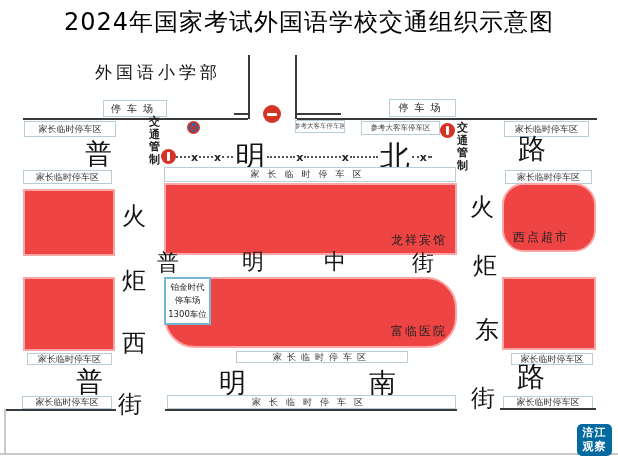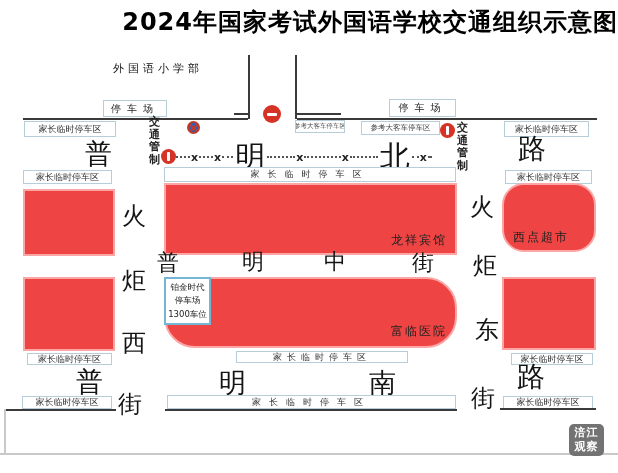--- a/index.html
+++ b/index.html
@@ -1,24 +1,24 @@
 <!DOCTYPE html>
 <html><head>
 <meta charset="utf-8">
 <style>
   html,body { margin:0; padding:0; background:#fff; }
   .canvas {
     position:relative; width:618px; height:473px; background:#ffffff;
     font-family:"DejaVu Sans","Liberation Sans",sans-serif; overflow:hidden; color:#1c1c1c;
   }
   .title {
-    position:absolute; left:0; top:6px; width:618px; text-align:right;
-    font-size:24px; font-weight:bold; letter-spacing:1px; color:#000;
+    position:absolute; left:0; top:6px; width:618px; text-align:center;
+    font-size:24px; font-weight:normal; letter-spacing:1px; color:#000;
   }
-  .school-label { position:absolute; font-size:11px; letter-spacing:4px; color:#111; text-align:center; white-space:nowrap; }
+  .school-label { position:absolute; font-size:17px; letter-spacing:4px; color:#111; text-align:center; white-space:nowrap; }
   .line { position:absolute; background:#3a3a3a; }
   .softline { position:absolute; background:#c9c9c9; }
   .lblbox {
     position:absolute; border:1px solid #b7cdd8; background:#fff; color:#333;
     display:flex; align-items:center; justify-content:center; font-size:9px;
     white-space:nowrap; box-sizing:border-box; overflow:hidden;
   }
   .busbox { font-size:7px; color:#444; }
   .wide { letter-spacing:8px; }
   .midwide { letter-spacing:5px; }
@@ -179,18 +179,18 @@
   <div class="lblbox wide" style="left:167px; top:395px; width:289px; height:14px;">家长临时停车区</div>
   <div class="lblbox" style="left:503px; top:396px; width:90px; height:13px;">家长临时停车区</div>
 
   <div class="line" style="left:6px; top:409px; width:110px; height:2px;"></div>
   <div class="line" style="left:165px; top:409px; width:292px; height:2px;"></div>
   <div class="line" style="left:500px; top:408px; width:96px; height:2px;"></div>
 
   <div class="softline" style="left:4px; top:409px; width:2px; height:46px;"></div>
   <div class="softline" style="left:0px; top:453px; width:618px; height:2px;"></div>
 
-  <div class="watermark" style="background:#737373;">
+  <div class="watermark" style="background:#0369a1;margin-left:8px;">
     <div>涪江</div>
     <div>观察</div>
   </div>
 
 </div>
 
 </body></html>

